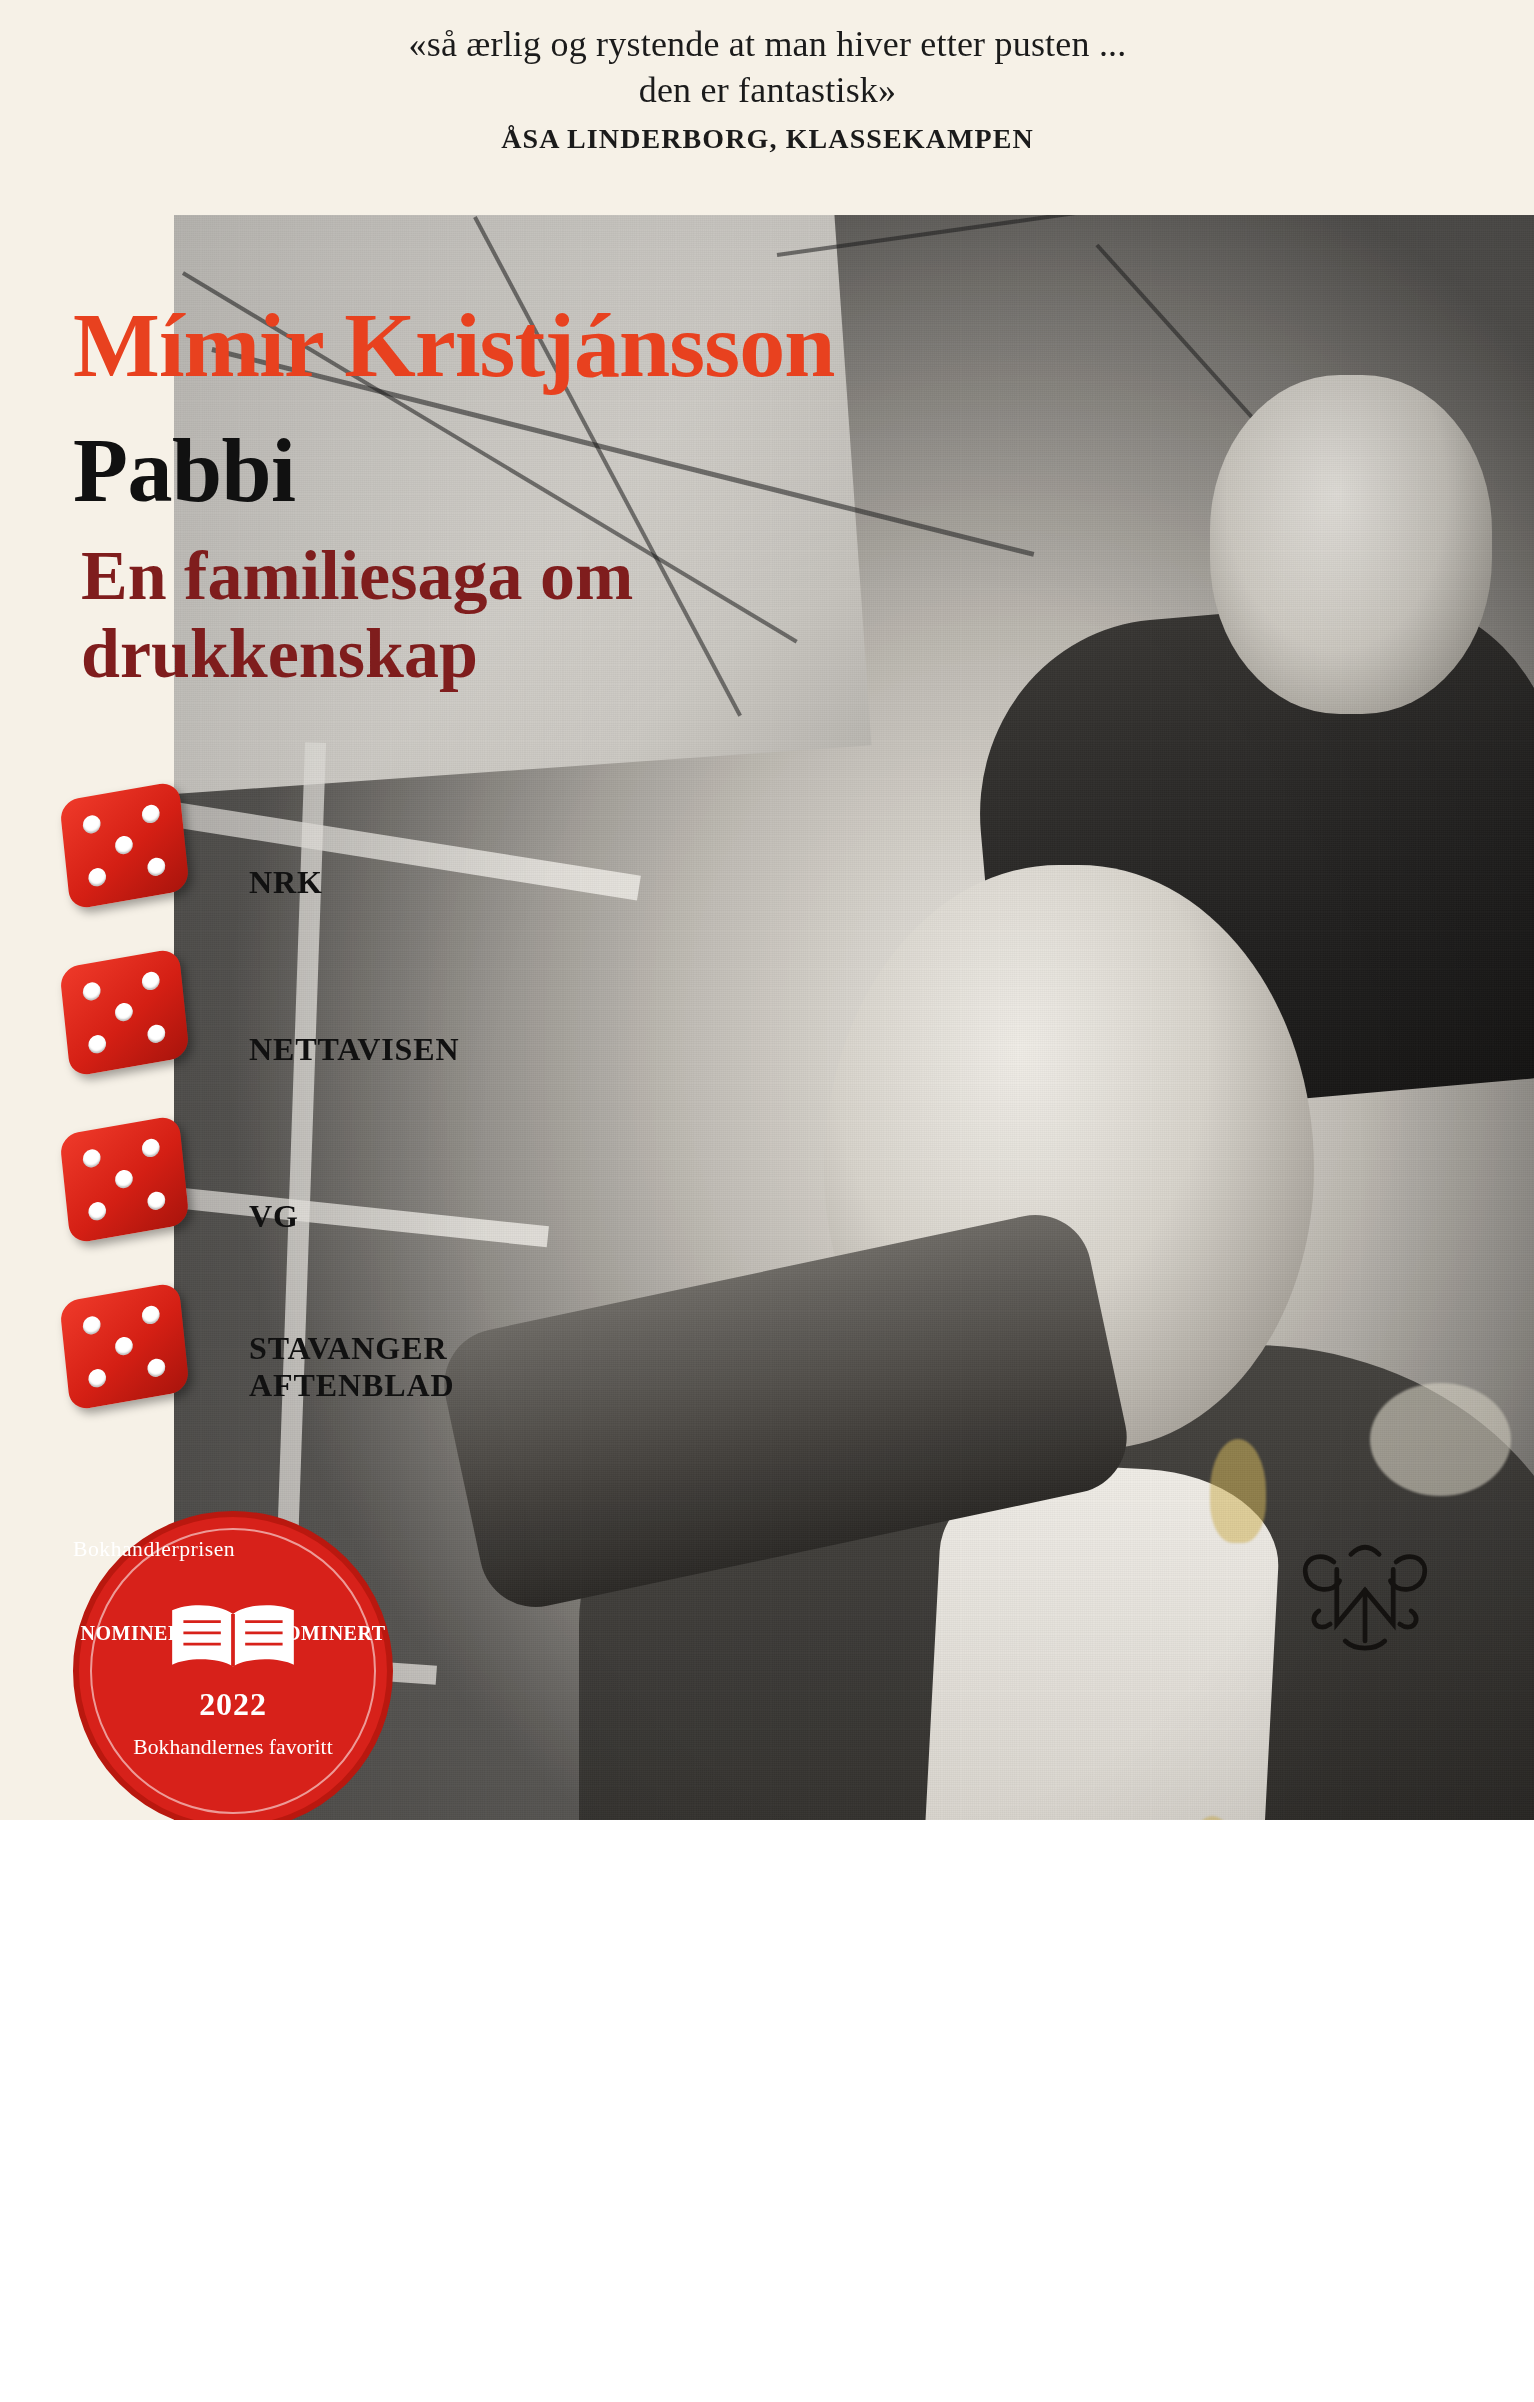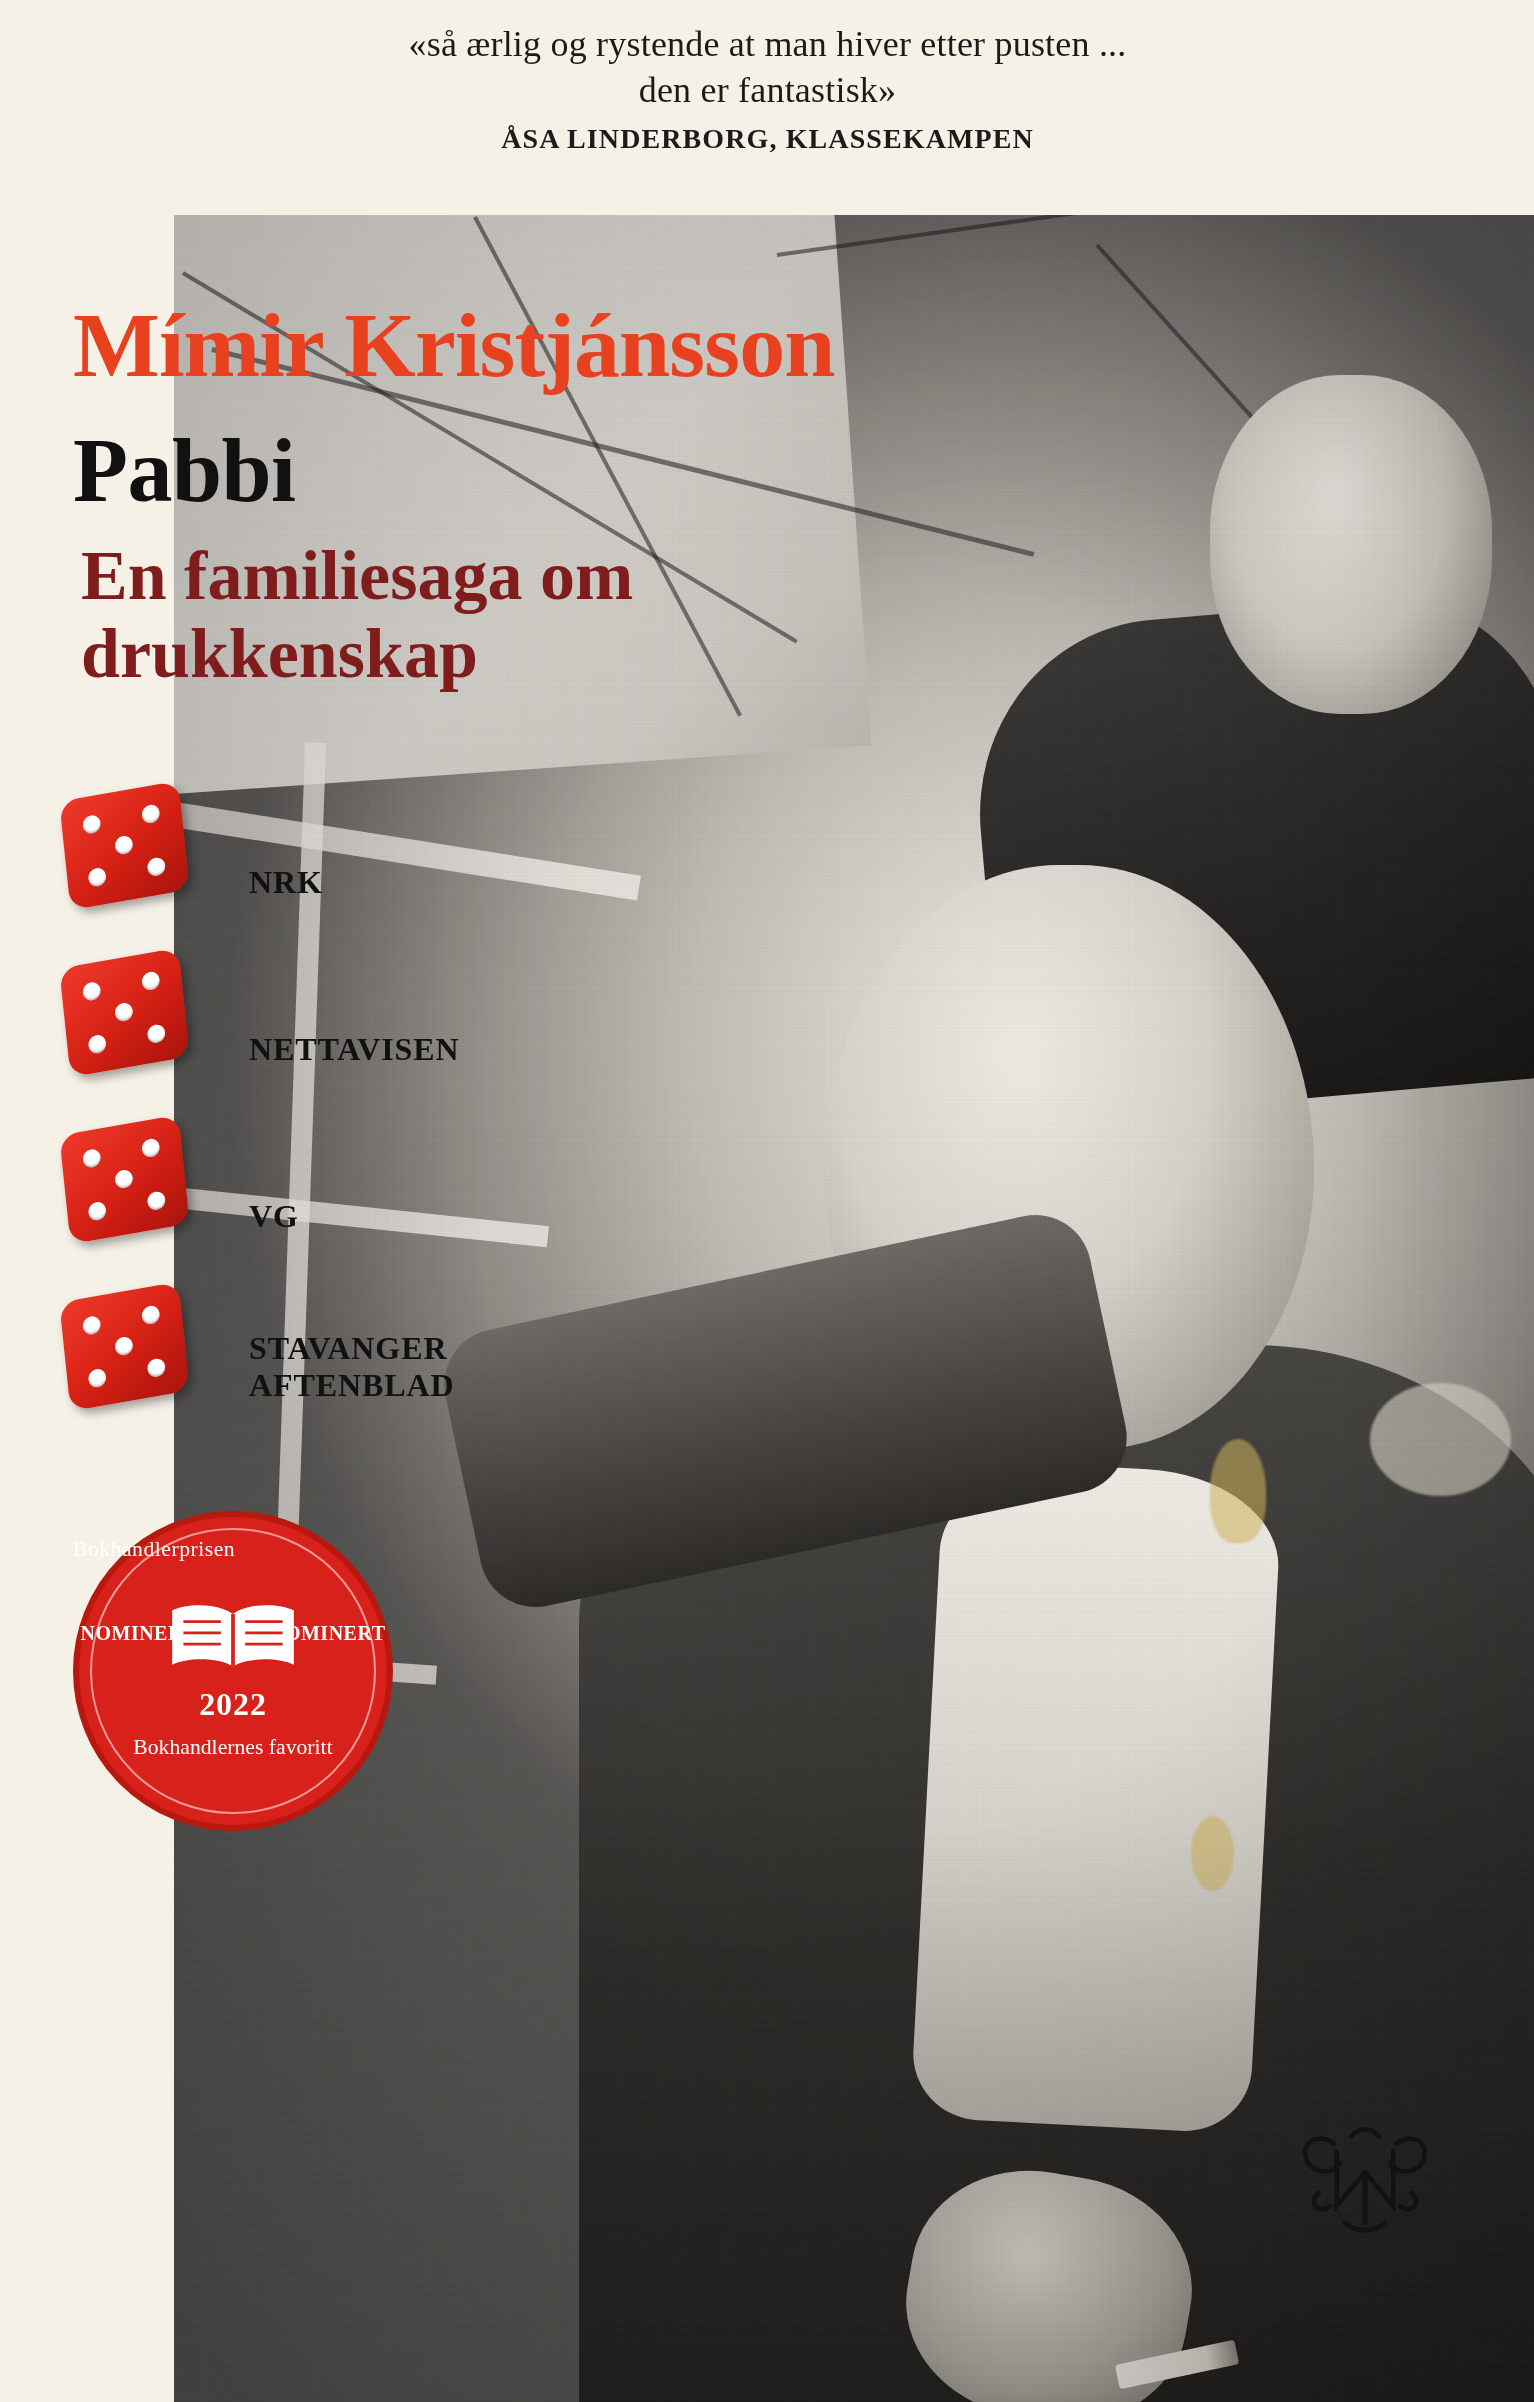--- a/index.html
+++ b/index.html
@@ -6,21 +6,21 @@
     margin: 0;
     padding: 0;
     background: #ffffff;
   }
   body {
     font-family: "Liberation Serif", serif;
   }
   .cover {
     position: relative;
     width: 1535px;
-    height: 2402px;
+    height: 1820px;
     background: #f6f1e7;
     overflow: hidden;
   }
 
   
   .top-blurb {
     position: absolute;
     top: 21px;
     left: 0;
     width: 1535px;

